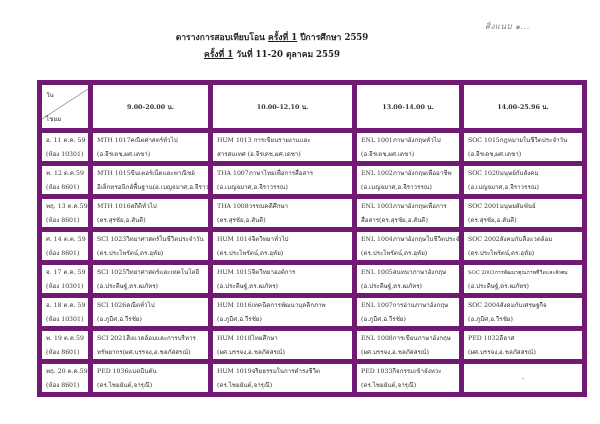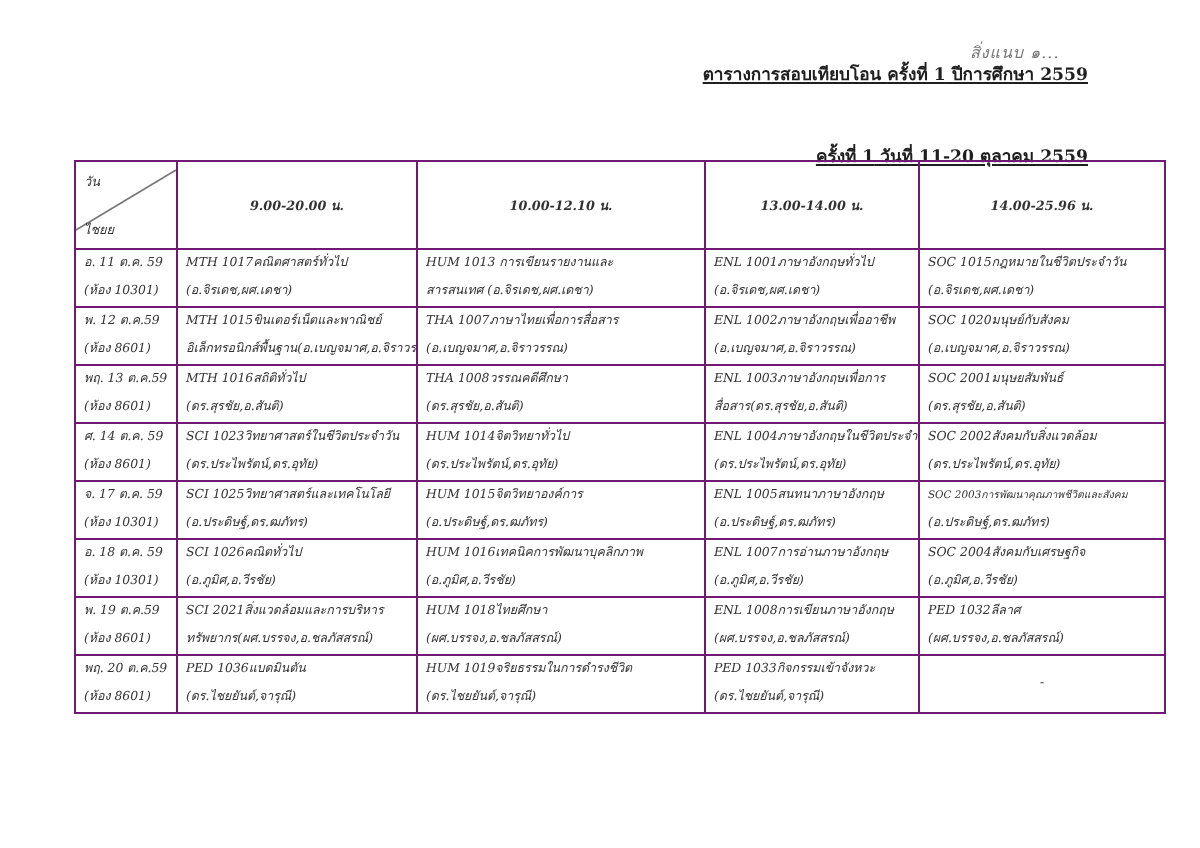--- a/index.html
+++ b/index.html
@@ -5,34 +5,34 @@
   html, body { margin: 0; padding: 0; }
   body {
     width: 600px; height: 424px; background: #ffffff; position: relative; overflow: hidden;
     font-family: "DejaVu Serif", "Liberation Serif", serif; color: #2a2a2a;
   }
   .handnote {
     position: absolute; left: 485px; top: 20px; font-size: 8px; color: #777;
     font-style: italic; letter-spacing: 0.5px;
   }
   .title {
-    position: absolute; left: 0; width: 544px; text-align: right; font-weight: bold;
-    font-size: 8.6px; color: #1f1f1f; text-decoration: underline;
+    position: absolute; left: 0; width: 544px; text-align: center; font-weight: bold;
+    font-size: 8.6px; color: #1f1f1f;
   }
   .title.t1 { top: 30px; }
-  .title.t2 { top: 47px; margin-top: 24px; }
+  .title.t2 { top: 47px; }
   .u { text-decoration: underline; }
   table.sched {
     position: absolute; left: 37px; top: 80px; width: 545px;
     border-collapse: collapse; table-layout: fixed;
   }
   table.sched td, table.sched th {
-    border: 1px solid #701a75; font-size: 6.2px; line-height: 14px;
+    border: 5px solid #701a75; font-size: 6.2px; line-height: 14px;
     padding: 0 4px; vertical-align: middle; font-weight: normal; color: #333;
-    white-space: nowrap; overflow: hidden; font-style: italic;
+    white-space: nowrap; overflow: hidden;
   }
   table.sched thead th { height: 43px; font-weight: bold; text-align: center; font-size: 6.4px; }
   th.corner { position: relative; padding: 0; }
   th.corner .c-top { position: absolute; left: 4px; top: 3px; font-weight: normal; }
   th.corner .c-bot { position: absolute; left: 4px; bottom: 2px; font-weight: normal; }
   th.corner svg { position: absolute; left: 0; top: 0; width: 100%; height: 100%; }
   table.sched tbody td { height: 28px; }
   .line { display: block; }
   .dash { text-align: center; }
 </style>

